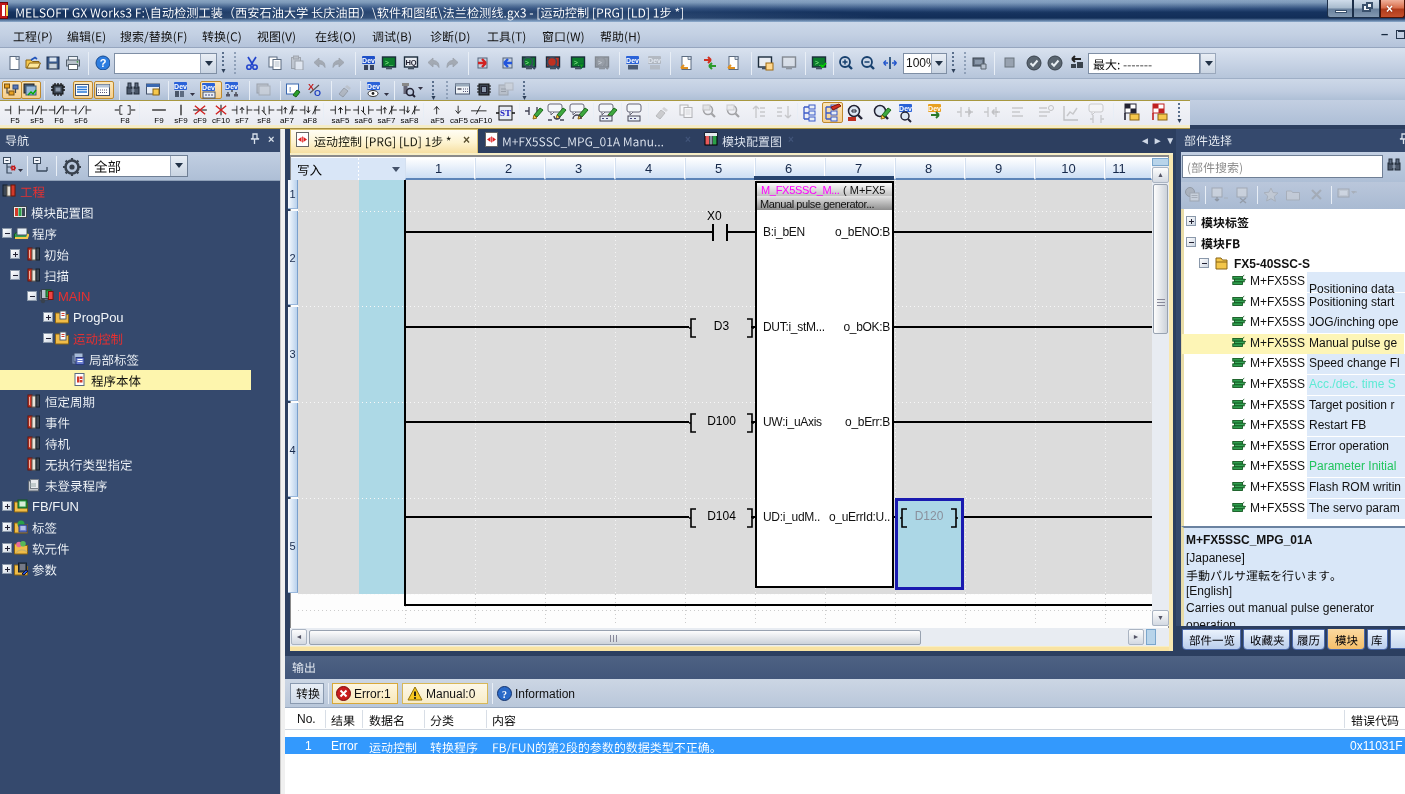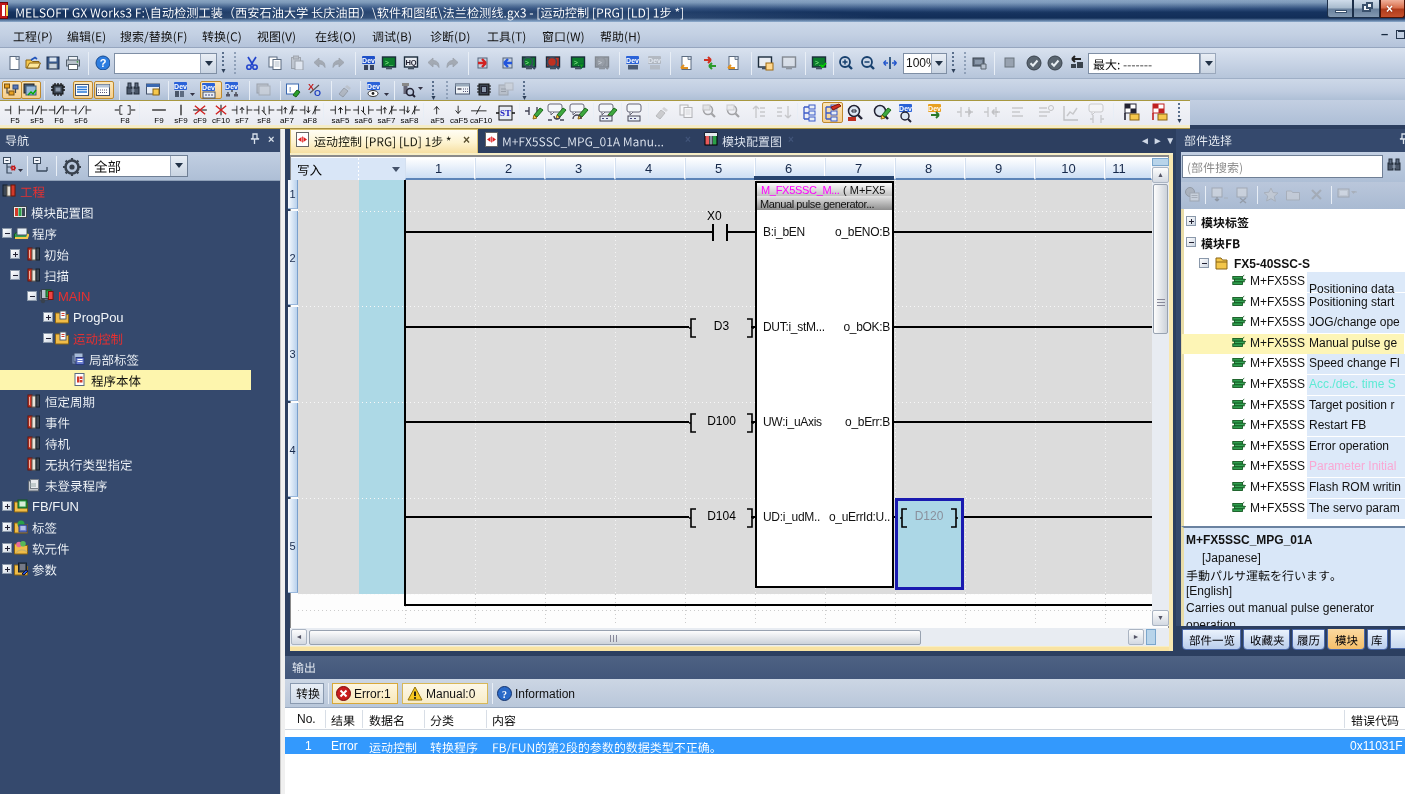--- a/index.html
+++ b/index.html
@@ -1552,21 +1552,21 @@
 <div style="position:absolute;left:1307px;top:313.2px;width:98px;height:20px;background:#dce9f9;"></div>
 <div style="position:absolute;left:1231px;top:314.2px;width:15px;height:15px">
       <svg width="15" height="15" viewBox="0 0 17 15" style="display:block">
         <rect x="2" y="3" width="11" height="3" fill="#2f9e4e" stroke="#11561e"></rect>
         <rect x="4" y="6" width="11" height="3" fill="#37aa58" stroke="#11561e"></rect>
         <rect x="2" y="9" width="11" height="3" fill="#2f9e4e" stroke="#11561e"></rect>
         <path d="M13 3l2-1.5M15 6.5l2 0" stroke="#11561e"></path>
       </svg>
     </div>
 <div style="position:absolute;left:1250px;top:315.2px;font:normal 12px/15px 'Liberation Sans',sans-serif;color:#111;white-space:pre;">M+FX5SS</div>
-<div style="position:absolute;left:1309px;top:315.2px;font:normal 12px/15px 'Liberation Sans',sans-serif;color:#111;white-space:pre;">JOG/change ope</div>
+<div style="position:absolute;left:1309px;top:315.2px;font:normal 12px/15px 'Liberation Sans',sans-serif;color:#111;white-space:pre;">JOG/inching ope</div>
 <div style="position:absolute;left:1182px;top:333.8px;width:222px;height:20px;background:#fdf5b6;"></div>
 <div style="position:absolute;left:1231px;top:334.8px;width:15px;height:15px">
       <svg width="15" height="15" viewBox="0 0 17 15" style="display:block">
         <rect x="2" y="3" width="11" height="3" fill="#2f9e4e" stroke="#11561e"></rect>
         <rect x="4" y="6" width="11" height="3" fill="#37aa58" stroke="#11561e"></rect>
         <rect x="2" y="9" width="11" height="3" fill="#2f9e4e" stroke="#11561e"></rect>
         <path d="M13 3l2-1.5M15 6.5l2 0" stroke="#11561e"></path>
       </svg>
     </div>
 <div style="position:absolute;left:1250px;top:335.8px;font:normal 12px/15px 'Liberation Sans',sans-serif;color:#111;white-space:pre;">M+FX5SS</div>
@@ -1629,21 +1629,21 @@
 <div style="position:absolute;left:1307px;top:457.4px;width:98px;height:20px;background:#dce9f9;"></div>
 <div style="position:absolute;left:1231px;top:458.4px;width:15px;height:15px">
       <svg width="15" height="15" viewBox="0 0 17 15" style="display:block">
         <rect x="2" y="3" width="11" height="3" fill="#2f9e4e" stroke="#11561e"></rect>
         <rect x="4" y="6" width="11" height="3" fill="#37aa58" stroke="#11561e"></rect>
         <rect x="2" y="9" width="11" height="3" fill="#2f9e4e" stroke="#11561e"></rect>
         <path d="M13 3l2-1.5M15 6.5l2 0" stroke="#11561e"></path>
       </svg>
     </div>
 <div style="position:absolute;left:1250px;top:459.4px;font:normal 12px/15px 'Liberation Sans',sans-serif;color:#111;white-space:pre;">M+FX5SS</div>
-<div style="position:absolute;left:1309px;top:459.4px;font:normal 12px/15px 'Liberation Sans',sans-serif;color:#f9a8d4;white-space:pre;">Parameter Initial</div>
+<div style="position:absolute;left:1309px;top:459.4px;font:normal 12px/15px 'Liberation Sans',sans-serif;color:#22c55e;white-space:pre;">Parameter Initial</div>
 <div style="position:absolute;left:1307px;top:478.0px;width:98px;height:20px;background:#dce9f9;"></div>
 <div style="position:absolute;left:1231px;top:479.0px;width:15px;height:15px">
       <svg width="15" height="15" viewBox="0 0 17 15" style="display:block">
         <rect x="2" y="3" width="11" height="3" fill="#2f9e4e" stroke="#11561e"></rect>
         <rect x="4" y="6" width="11" height="3" fill="#37aa58" stroke="#11561e"></rect>
         <rect x="2" y="9" width="11" height="3" fill="#2f9e4e" stroke="#11561e"></rect>
         <path d="M13 3l2-1.5M15 6.5l2 0" stroke="#11561e"></path>
       </svg>
     </div>
 <div style="position:absolute;left:1250px;top:480.0px;font:normal 12px/15px 'Liberation Sans',sans-serif;color:#111;white-space:pre;">M+FX5SS</div>
@@ -1654,21 +1654,21 @@
         <rect x="2" y="3" width="11" height="3" fill="#2f9e4e" stroke="#11561e"></rect>
         <rect x="4" y="6" width="11" height="3" fill="#37aa58" stroke="#11561e"></rect>
         <rect x="2" y="9" width="11" height="3" fill="#2f9e4e" stroke="#11561e"></rect>
         <path d="M13 3l2-1.5M15 6.5l2 0" stroke="#11561e"></path>
       </svg>
     </div>
 <div style="position:absolute;left:1250px;top:500.6px;font:normal 12px/15px 'Liberation Sans',sans-serif;color:#111;white-space:pre;">M+FX5SS</div>
 <div style="position:absolute;left:1309px;top:500.6px;font:normal 12px/15px 'Liberation Sans',sans-serif;color:#111;white-space:pre;">The servo param</div>
 <div style="position:absolute;left:1181px;top:526px;width:224px;height:100px;background:#d9e7f8;border-top:2px solid #6a82a0;border-left:3px solid #e8dca8;"></div>
 <div style="position:absolute;left:1186px;top:533px;font:bold 12px/15px 'Liberation Sans',sans-serif;color:#111;white-space:pre;">M+FX5SSC_MPG_01A</div>
-<div style="position:absolute;left:1186px;top:551px;font:normal 12px/15px 'Liberation Sans',sans-serif;color:#111;white-space:pre;margin-left:16px;">[Japanese]</div>
+<div style="position:absolute;left:1186px;top:551px;font:normal 12px/15px 'Liberation Sans',sans-serif;color:#111;white-space:pre;">[Japanese]</div>
 <div style="position:absolute;left:1186px;top:568px">
       <svg width="157.0" height="15.8" viewBox="0 -12.2 157.0 15.8" style="display:block;overflow:visible">
         <path d="M0.6 -3.9V-3H5.6V-0.3C5.6 -0.1 5.4 0 5.2 0C4.9 0 4 0 3 0C3.1 0.3 3.3 0.7 3.3 0.9C4.6 0.9 5.4 0.9 5.8 0.8C6.3 0.6 6.5 0.3 6.5 -0.3V-3H11.4V-3.9H6.5V-5.8H10.8V-6.7H6.5V-8.6C7.9 -8.8 9.2 -9 10.2 -9.3L9.6 -10.1C7.7 -9.5 4.2 -9.2 1.4 -9C1.5 -8.8 1.6 -8.5 1.6 -8.3C2.9 -8.3 4.2 -8.4 5.6 -8.5V-6.7H1.4V-5.8H5.6V-3.9Z M19.9 -9.9C19.9 -9 19.9 -8.1 19.8 -7.3H18.4V-6.4H19.8C19.7 -4.2 19.4 -2.2 18.3 -0.8V-0.8L15.9 -0.6V-1.5H18.3V-2.2H15.9V-3H18.3V-6.6H15.9V-7.3H18.5V-8H15.9V-8.9C16.8 -9 17.6 -9.1 18.3 -9.3L17.8 -10C16.6 -9.7 14.4 -9.5 12.6 -9.4C12.7 -9.2 12.8 -8.9 12.9 -8.7C13.6 -8.7 14.3 -8.8 15.1 -8.8V-8H12.5V-7.3H15.1V-6.6H12.9V-3H15.1V-2.2H12.8V-1.5H15.1V-0.5L12.5 -0.3L12.6 0.5C14 0.4 15.9 0.2 17.7 -0C17.5 0.1 17.4 0.2 17.2 0.4C17.4 0.5 17.7 0.8 17.8 1C20 -0.6 20.5 -3.2 20.7 -6.4H22.4C22.3 -2.1 22.1 -0.5 21.8 -0.1C21.7 0.1 21.6 0.1 21.4 0.1C21.2 0.1 20.6 0.1 20.1 0C20.2 0.3 20.3 0.6 20.3 0.9C20.9 0.9 21.4 0.9 21.8 0.9C22.2 0.9 22.4 0.8 22.6 0.4C23 -0.1 23.1 -1.8 23.3 -6.8C23.3 -6.9 23.3 -7.3 23.3 -7.3H20.7C20.7 -8.1 20.7 -9 20.7 -9.9ZM13.6 -4.5H15.1V-3.6H13.6ZM15.9 -4.5H17.5V-3.6H15.9ZM13.6 -5.9H15.1V-5.1H13.6ZM15.9 -5.9H17.5V-5.1H15.9Z M33.4 -8.4C33.4 -8.8 33.7 -9.2 34.2 -9.2C34.6 -9.2 35 -8.8 35 -8.4C35 -7.9 34.6 -7.6 34.2 -7.6C33.7 -7.6 33.4 -7.9 33.4 -8.4ZM32.8 -8.4C32.8 -7.6 33.4 -7 34.2 -7C34.9 -7 35.5 -7.6 35.5 -8.4C35.5 -9.1 34.9 -9.7 34.2 -9.7C33.4 -9.7 32.8 -9.1 32.8 -8.4ZM26.6 -3.6C26.2 -2.6 25.5 -1.3 24.8 -0.3L25.8 0.1C26.5 -0.9 27.1 -2.1 27.6 -3.2C28.1 -4.4 28.5 -6.2 28.6 -7C28.7 -7.2 28.8 -7.6 28.9 -7.8L27.8 -8.1C27.6 -6.7 27.1 -4.8 26.6 -3.6ZM32.5 -4.1C33 -2.8 33.6 -1.2 33.9 0.1L34.9 -0.3C34.6 -1.4 34 -3.2 33.5 -4.4C33 -5.7 32.2 -7.3 31.8 -8.2L30.8 -7.9C31.3 -7 32 -5.3 32.5 -4.1Z M42.3 -0.3 42.9 0.3C43 0.2 43.1 0.1 43.3 0C44.7 -0.7 46.4 -1.9 47.4 -3.3L46.9 -4.1C45.9 -2.8 44.5 -1.7 43.4 -1.2C43.4 -1.6 43.4 -7.4 43.4 -8.1C43.4 -8.6 43.4 -8.9 43.4 -9H42.3C42.3 -8.9 42.4 -8.6 42.4 -8.1C42.4 -7.4 42.4 -1.5 42.4 -0.9C42.4 -0.7 42.3 -0.4 42.3 -0.3ZM36.8 -0.3 37.7 0.3C38.7 -0.5 39.5 -1.7 39.8 -3C40.2 -4.2 40.2 -6.8 40.2 -8.1C40.2 -8.5 40.2 -8.8 40.3 -9H39.2C39.2 -8.7 39.2 -8.4 39.2 -8.1C39.2 -6.8 39.2 -4.4 38.9 -3.3C38.5 -2.1 37.8 -1 36.8 -0.3Z M48.8 -6.9V-5.9C48.9 -5.9 49.5 -5.9 50 -5.9H51.3V-4C51.3 -3.5 51.3 -3 51.3 -2.9H52.3C52.3 -3 52.3 -3.6 52.3 -4V-5.9H55.7V-5.4C55.7 -2.1 54.6 -1 52.4 -0.2L53.2 0.6C56 -0.7 56.6 -2.3 56.6 -5.5V-5.9H58C58.5 -5.9 58.9 -5.9 59.1 -5.9V-6.9C58.9 -6.9 58.5 -6.9 58 -6.9H56.6V-8.4C56.6 -8.8 56.7 -9.2 56.7 -9.3H55.6C55.6 -9.2 55.7 -8.8 55.7 -8.4V-6.9H52.3V-8.4C52.3 -8.8 52.3 -9.1 52.3 -9.3H51.3C51.3 -9 51.3 -8.6 51.3 -8.4V-6.9H50C49.5 -6.9 48.9 -6.9 48.8 -6.9Z M63.7 -9.7V-7.5H64.5V-9H70.3V-7.5H71.2V-9.7ZM60.8 -9.1C61.5 -8.5 62.1 -7.6 62.4 -7L63.2 -7.5C62.9 -8.1 62.2 -8.9 61.5 -9.6ZM65.1 -4.4H67V-3.6H65.1ZM67.8 -4.4H69.7V-3.6H67.8ZM65.1 -5.8H67V-5H65.1ZM67.8 -5.8H69.7V-5H67.8ZM63.7 -2.3V-1.6H67V-0.6H67.8V-1.6H71.2V-2.3H67.8V-3H70.5V-6.4H67.8V-7.2H70.1V-7.8H67.8V-8.5H67V-7.8H64.6V-7.2H67V-6.4H64.4V-3H67V-2.3ZM63 -5.3H60.6V-4.5H62.2V-1.5C61.7 -1.3 61.1 -0.8 60.5 -0.1L61.1 0.7C61.7 -0.1 62.2 -0.9 62.6 -0.9C62.9 -0.9 63.3 -0.4 63.7 -0.1C64.6 0.4 65.6 0.6 67.1 0.6C68.2 0.6 70.5 0.5 71.3 0.4C71.4 0.2 71.5 -0.2 71.6 -0.5C70.4 -0.3 68.6 -0.2 67.1 -0.2C65.8 -0.2 64.7 -0.3 64 -0.8C63.5 -1.1 63.3 -1.3 63 -1.5Z M78.4 -9.1V-8.3H83.1V-9.1ZM81.3 -2.8C81.5 -2.2 81.8 -1.5 82.1 -0.8L78.9 -0.5C79.6 -1.8 80.3 -3.3 80.9 -4.8H83.5V-5.7H77.9V-4.8H79.8C79.3 -3.2 78.6 -1.7 78.3 -1.2C78 -0.7 77.8 -0.4 77.6 -0.3C77.7 -0.1 77.8 0.3 77.9 0.6C78.2 0.4 78.6 0.3 82.4 -0.1C82.5 0.3 82.7 0.7 82.8 1L83.6 0.6C83.3 -0.4 82.6 -1.9 82 -3.1ZM72.9 -7.1V-2.9H74.8V-1.9H72.5V-1.1H74.8V1H75.6V-1.1H77.7V-1.9H75.6V-2.9H77.5V-7.1H75.6V-8H77.7V-8.8H75.6V-10.1H74.8V-8.8H72.7V-8H74.8V-7.1ZM73.7 -4.7H74.8V-3.6H73.7ZM75.5 -4.7H76.7V-3.6H75.5ZM73.7 -6.4H74.8V-5.3H73.7ZM75.5 -6.4H76.7V-5.3H75.5Z M94.6 -5.3 94.2 -6.2C93.9 -6 93.6 -5.9 93.2 -5.7C92.6 -5.4 91.8 -5.1 91 -4.8C90.8 -5.4 90.2 -5.8 89.4 -5.8C88.9 -5.8 88.2 -5.7 87.8 -5.4C88.2 -5.9 88.6 -6.6 88.8 -7.2C90.1 -7.3 91.6 -7.4 92.8 -7.6L92.8 -8.5C91.7 -8.3 90.4 -8.2 89.2 -8.1C89.4 -8.7 89.4 -9.1 89.5 -9.5L88.5 -9.6C88.5 -9.1 88.4 -8.6 88.2 -8.1L87.4 -8.1C86.9 -8.1 86.1 -8.1 85.4 -8.2V-7.3C86.1 -7.2 86.9 -7.2 87.4 -7.2H87.9C87.5 -6.3 86.7 -5 85.1 -3.6L86 -3C86.4 -3.4 86.7 -3.9 87 -4.2C87.6 -4.7 88.4 -5.1 89.1 -5.1C89.7 -5.1 90.1 -4.8 90.2 -4.3C88.8 -3.6 87.4 -2.7 87.4 -1.3C87.4 0.2 88.8 0.5 90.5 0.5C91.5 0.5 92.8 0.4 93.8 0.3L93.8 -0.6C92.7 -0.5 91.4 -0.3 90.5 -0.3C89.3 -0.3 88.3 -0.5 88.3 -1.4C88.3 -2.2 89.1 -2.9 90.2 -3.4C90.2 -2.8 90.2 -2 90.2 -1.6H91.1L91.1 -3.9C92 -4.3 92.8 -4.7 93.5 -4.9C93.8 -5 94.3 -5.2 94.6 -5.3Z M101.2 -9.4V-8.5H107.1V-9.4ZM99.2 -10.1C98.6 -9.2 97.4 -8.1 96.4 -7.5C96.6 -7.3 96.8 -6.9 96.9 -6.7C98 -7.5 99.3 -8.7 100.1 -9.7ZM100.7 -6V-5.2H104.7V-0.2C104.7 -0 104.7 0 104.4 0.1C104.2 0.1 103.4 0.1 102.5 0C102.7 0.3 102.8 0.7 102.8 0.9C104 0.9 104.7 0.9 105.1 0.8C105.5 0.6 105.6 0.4 105.6 -0.2V-5.2H107.5V-6ZM99.7 -7.5C98.9 -6.1 97.5 -4.8 96.3 -3.9C96.5 -3.7 96.8 -3.3 96.9 -3.1C97.4 -3.5 97.8 -3.9 98.3 -4.4V1H99.2V-5.4C99.7 -6 100.2 -6.6 100.5 -7.2Z M110.7 -8.4 109.5 -8.4C109.6 -8.1 109.6 -7.6 109.6 -7.3C109.6 -6.6 109.6 -5.2 109.7 -4.1C110.1 -1 111.1 0.1 112.3 0.1C113.1 0.1 113.8 -0.6 114.5 -2.6L113.8 -3.5C113.5 -2.3 112.9 -1 112.3 -1C111.4 -1 110.9 -2.4 110.7 -4.4C110.6 -5.4 110.6 -6.5 110.6 -7.2C110.6 -7.5 110.6 -8.1 110.7 -8.4ZM116.9 -8 116 -7.7C117.1 -6.3 117.9 -3.9 118.1 -1.7L119 -2.1C118.9 -4.1 118 -6.6 116.9 -8Z M126 -2.1 126 -1.3C126 -0.5 125.4 -0.3 124.7 -0.3C123.6 -0.3 123.1 -0.7 123.1 -1.3C123.1 -1.8 123.7 -2.3 124.8 -2.3C125.2 -2.3 125.6 -2.2 126 -2.1ZM122.2 -5.7 122.2 -4.8C123.1 -4.7 124.4 -4.6 125.2 -4.6H125.9L126 -3C125.6 -3 125.3 -3 125 -3C123.2 -3 122.2 -2.3 122.2 -1.2C122.2 -0.1 123.1 0.6 124.8 0.6C126.4 0.6 127 -0.3 127 -1.1L126.9 -1.9C128.1 -1.4 129.1 -0.7 129.8 -0.1L130.4 -0.9C129.7 -1.5 128.5 -2.4 126.9 -2.8L126.8 -4.6C127.9 -4.7 129 -4.8 130.1 -4.9L130.1 -5.8C129 -5.6 128 -5.5 126.8 -5.5V-5.6V-7.2C127.9 -7.2 129.1 -7.3 130 -7.4L130 -8.3C129 -8.1 127.9 -8 126.8 -8L126.8 -8.7C126.8 -9.1 126.8 -9.3 126.9 -9.5H125.9C125.9 -9.4 125.9 -9 125.9 -8.8V-8H125.4C124.5 -8 123.1 -8.1 122.3 -8.2L122.3 -7.3C123 -7.2 124.5 -7.1 125.4 -7.1H125.9V-5.6V-5.4H125.2C124.5 -5.4 123.1 -5.5 122.2 -5.7Z M138.8 -4.5C138.9 -3.3 138.5 -2.8 137.8 -2.8C137.1 -2.8 136.5 -3.2 136.5 -4C136.5 -4.7 137.1 -5.2 137.7 -5.2C138.2 -5.2 138.6 -5 138.8 -4.5ZM133.2 -7.8 133.2 -6.9C134.7 -7 136.7 -7.1 138.5 -7.1L138.6 -5.9C138.3 -6 138 -6 137.7 -6C136.6 -6 135.6 -5.1 135.6 -3.9C135.6 -2.6 136.6 -1.9 137.6 -1.9C138 -1.9 138.4 -2.1 138.6 -2.3C138.2 -1.2 137.1 -0.5 135.5 -0.1L136.3 0.6C139.1 -0.2 139.9 -2 139.9 -3.6C139.9 -4.2 139.7 -4.7 139.5 -5.1L139.5 -7.1H139.6C141.4 -7.1 142.5 -7.1 143.1 -7.1L143.1 -8C142.6 -8 141.1 -8 139.6 -8H139.5L139.5 -8.7C139.5 -8.9 139.5 -9.4 139.5 -9.5H138.4C138.4 -9.4 138.5 -9.1 138.5 -8.7L138.5 -8C136.7 -7.9 134.5 -7.9 133.2 -7.8Z M146.3 -2.9C145.3 -2.9 144.5 -2.1 144.5 -1.1C144.5 -0.1 145.3 0.7 146.3 0.7C147.3 0.7 148.2 -0.1 148.2 -1.1C148.2 -2.1 147.3 -2.9 146.3 -2.9ZM146.3 0.1C145.7 0.1 145.1 -0.4 145.1 -1.1C145.1 -1.8 145.7 -2.3 146.3 -2.3C147 -2.3 147.6 -1.8 147.6 -1.1C147.6 -0.4 147 0.1 146.3 0.1Z" fill="#111"></path>
       </svg>
     </div>
 <div style="position:absolute;left:1186px;top:584px;font:normal 12px/15px 'Liberation Sans',sans-serif;color:#111;white-space:pre;">[English]</div>
 <div style="position:absolute;left:1186px;top:601px;font:normal 12px/15px 'Liberation Sans',sans-serif;color:#111;white-space:pre;">Carries out manual pulse generator</div>
 <div style="position:absolute;left:1186px;top:618px;font:normal 12px/15px 'Liberation Sans',sans-serif;color:#111;white-space:pre;"><div style="height:8px;overflow:hidden">operation.</div></div>
 <div style="position:absolute;left:1176px;top:626px;width:229px;height:26px;background:#2c3f60;"></div>
 <div style="position:absolute;left:1182px;top:629px;width:59px;height:21px;background:linear-gradient(180deg,#eaf2fc,#b9cdec);border:1px solid #4a67a8;border-top:1px solid #4a67a8;border-radius:0 0 4px 4px;"></div>

